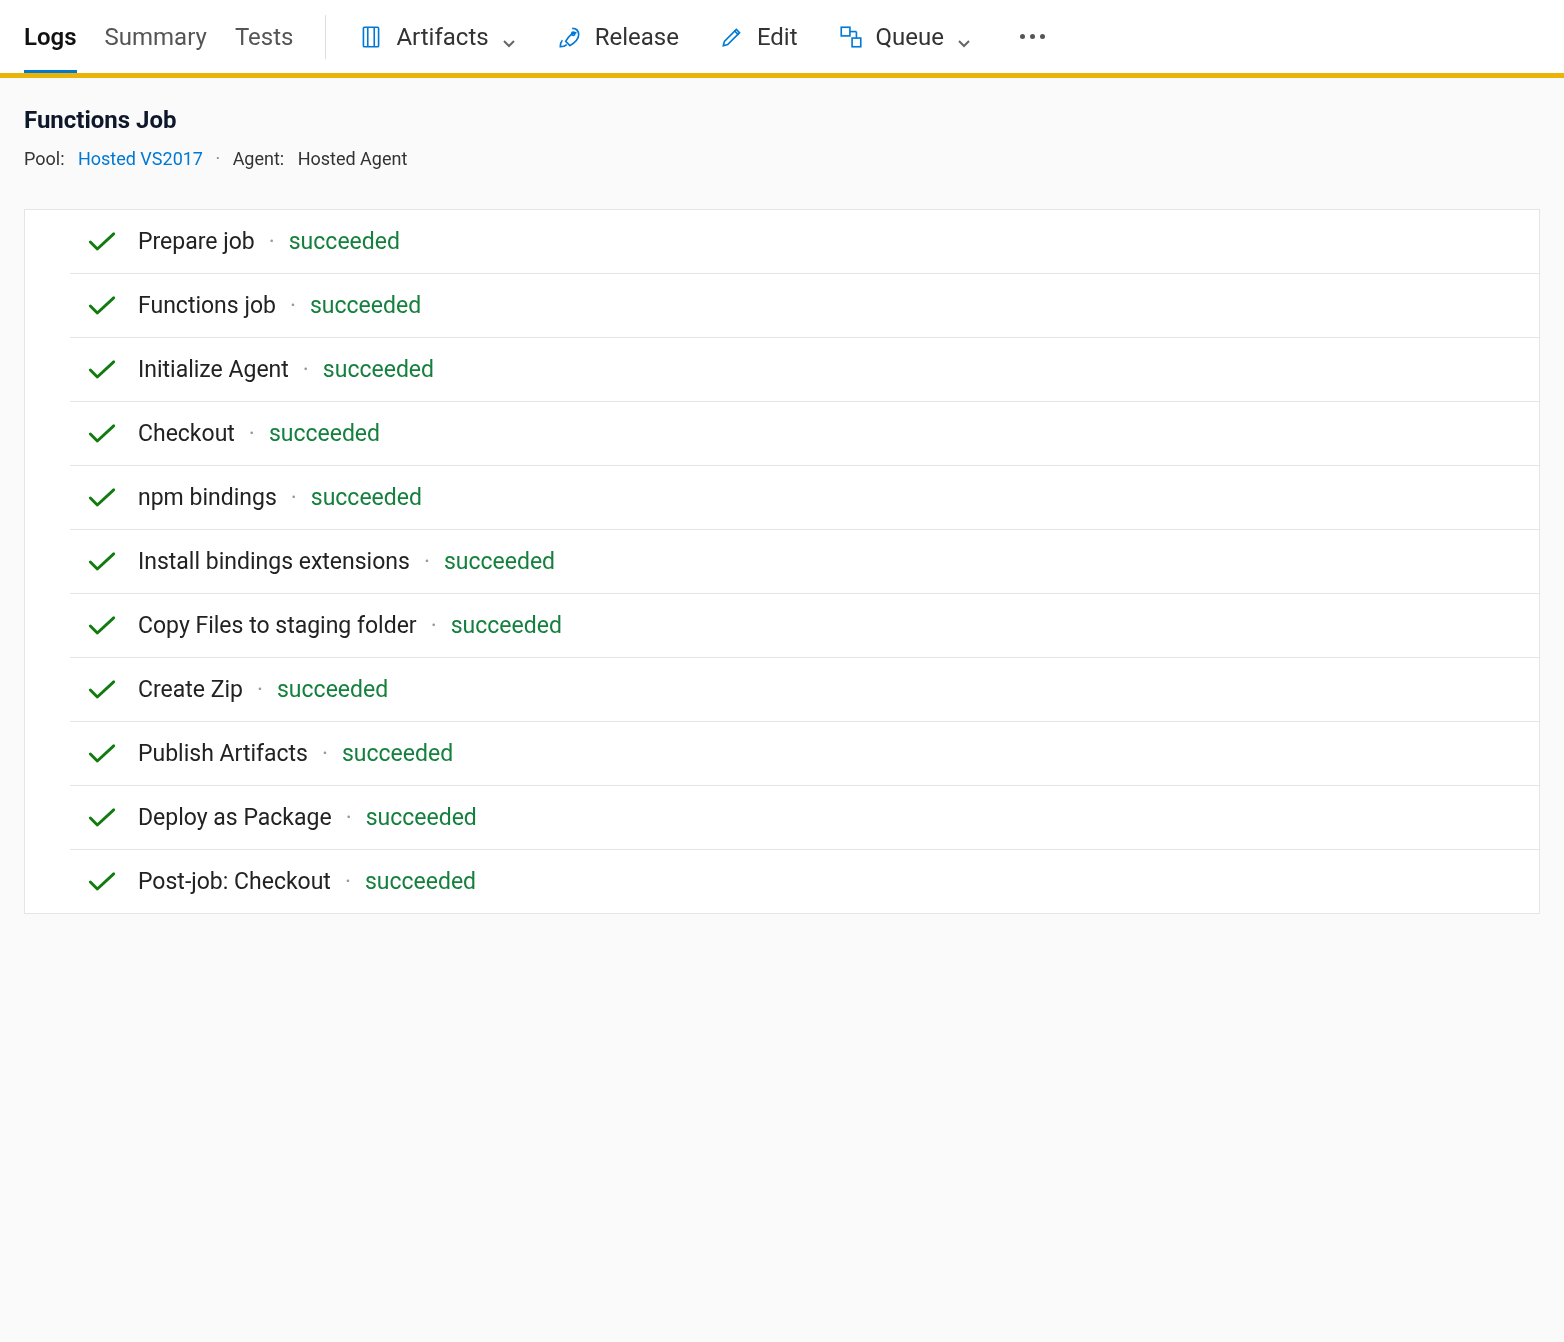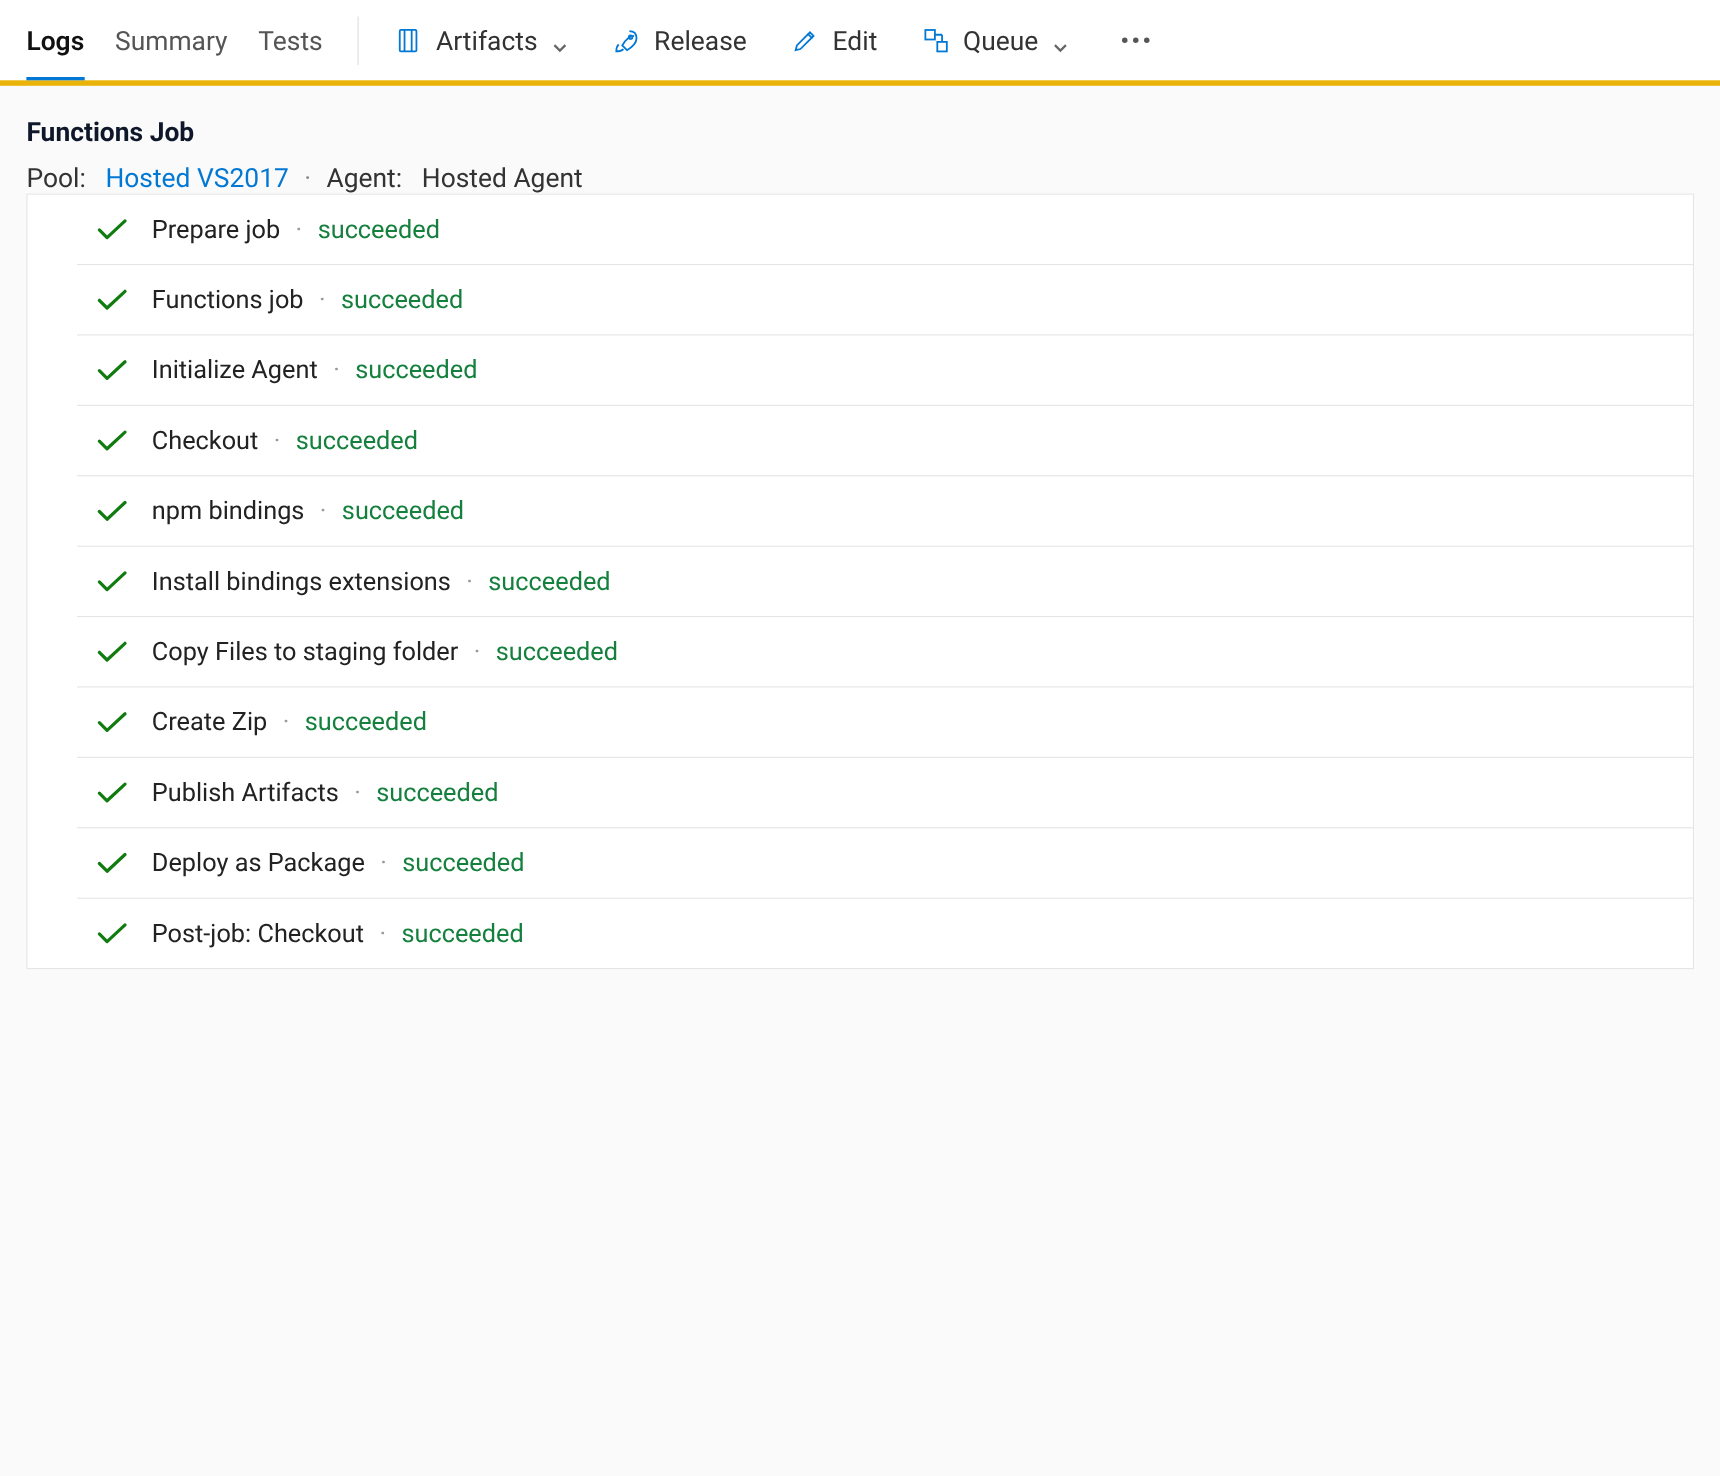--- a/index.html
+++ b/index.html
@@ -105,22 +105,23 @@
     .content {
       padding: 28px 24px;
     }
     .job-title {
       font-size: 24px;
       font-weight: 700;
       color: #0f172a;
       margin-bottom: 14px;
     }
     .job-meta {
-      font-size: 24px;
+      font-size: 18px;
       color: #333;
+      margin-bottom: 40px;
     }
     .job-meta .pool-link {
       color: #0078d4;
       cursor: pointer;
     }
     .job-meta .sep {
       color: #888;
       margin: 0 8px;
     }
     .steps-list {

